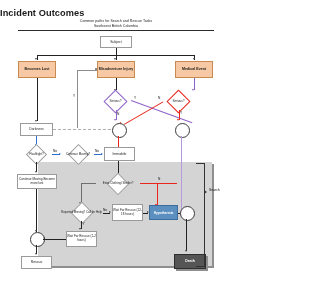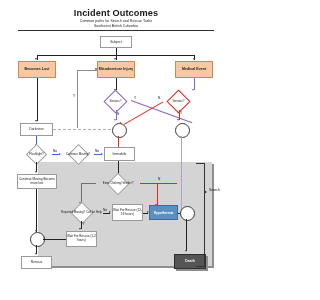--- a/index.html
+++ b/index.html
@@ -1,21 +1,21 @@
 <!DOCTYPE html>
 <html><head>
 <meta charset="utf-8">
 <style>
   html,body{margin:0;padding:0;background:#ffffff;}
   body{width:232px;height:300px;overflow:hidden;
        font-family:"Liberation Sans","DejaVu Sans",sans-serif;
        color:#1a1a1a;-webkit-font-smoothing:none;}
   #stage{position:relative;width:232px;height:300px;}
 
-  .ttl{position:absolute;left:0;width:232px;text-align:center;
+  .ttl{position:absolute;left:0;width:232px;
        font-weight:bold;font-size:9.2px;letter-spacing:.1px;top:8px;}
   .sub{position:absolute;left:0;width:232px;text-align:center;
        font-size:3.5px;letter-spacing:.05px;}
   .sub1{top:19px;} .sub2{top:23.5px;}
   .rule{position:absolute;left:18px;top:29.5px;width:196px;height:1px;background:#2b2b2b;}
 
   
   .nd{position:absolute;box-sizing:border-box;display:flex;
       align-items:center;justify-content:center;text-align:center;
       font-size:3.4px;line-height:1.25;letter-spacing:.02px;}

